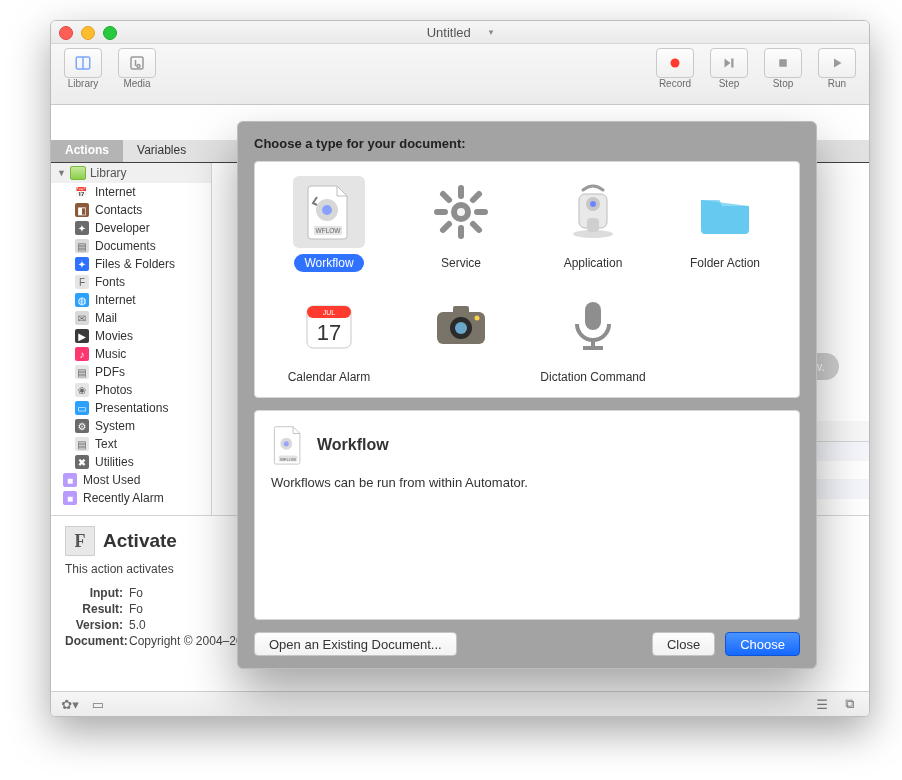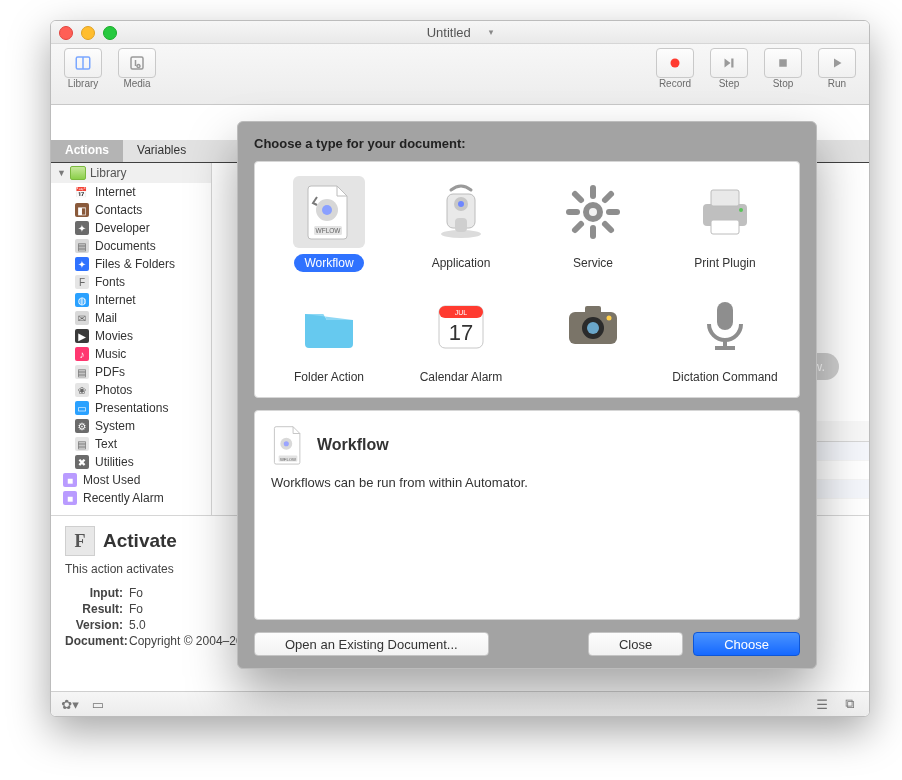--- a/index.html
+++ b/index.html
@@ -60,21 +60,21 @@
   .type .iconbox{width:72px;height:72px;display:flex;align-items:center;justify-content:center;border-radius:6px;}
   .type.selected .iconbox{background:#e4e4e4;}
   .type .label{padding:2px 10px;border-radius:10px;line-height:1.2;}
   .type.selected .label{background:#2f72ff;color:#fff;}
   .descbox{margin-top:12px;flex:1;border:1px solid #d6d6d6;border-radius:4px;background:#fff;padding:14px 16px;color:#333;}
   .descbox .hdr{display:flex;align-items:center;gap:12px;margin-bottom:10px;}
   .descbox .hdr .sm-icon{width:34px;height:40px;}
   .descbox h4{margin:0;font-size:16px;font-weight:700;}
   .descbox p{margin:0;font-size:13px;}
   .sheet-buttons{display:flex;align-items:center;margin-top:12px;}
-  .btn{height:24px;border:1px solid #c4c4c4;border-radius:4px;background:linear-gradient(#fdfdfd,#f2f2f2);padding:0 30px;font-size:13px;color:#333;cursor:pointer;}
+  .btn{height:24px;border:1px solid #c4c4c4;border-radius:4px;background:linear-gradient(#fdfdfd,#f2f2f2);padding:0 14px;font-size:13px;color:#333;cursor:pointer;}
   .btn.primary{background:linear-gradient(#4a94ff,#1568ff);border-color:#0e56d6;color:#fff;}
   .spacer{flex:1;}
   .gap{width:10px;}
 
   
   svg{display:block;}
 </style>
 </head>
 <body>
 <div class="stage">
@@ -294,33 +294,20 @@
                 <path d="M20 25 l-4 -2 4 -6" stroke="#7a7a7a" fill="none" stroke-width="2"></path>
                 <rect x="17" y="46" width="28" height="9" rx="1.5" fill="#e4e4e4"></rect>
                 <text x="31" y="53" font-size="6.5" text-anchor="middle" fill="#666" font-family="Arial">WFLOW</text>
               </svg>
             </div>
             <span class="label">Workflow</span>
           </div>
           <div class="type">
             <div class="iconbox">
               <svg viewBox="0 0 64 64" style="width: 64px; height: 64px;">
-                <ellipse cx="32" cy="54" rx="20" ry="4" fill="#dcdcdc"></ellipse>
-                <rect x="18" y="14" width="28" height="34" rx="6" fill="#e9e9e9" stroke="#bcbcbc"></rect>
-                <circle cx="32" cy="24" r="7" fill="#c7c7c7"></circle>
-                <circle cx="32" cy="24" r="3" fill="#6d86ff"></circle>
-                <rect x="26" y="38" width="12" height="14" rx="4" fill="#cfcfcf"></rect>
-                <path d="M22 10 q10 -8 20 0" stroke="#9a9a9a" fill="none" stroke-width="3" stroke-linecap="round"></path>
-              </svg>
-            </div>
-            <span class="label">Application</span>
-          </div>
-          <div class="type">
-            <div class="iconbox">
-              <svg viewBox="0 0 64 64" style="width: 64px; height: 64px;">
                 <g fill="#8e8e8e">
                   <circle cx="32" cy="32" r="10"></circle>
                   <circle cx="32" cy="32" r="4" fill="#f3f3f3"></circle>
                 </g>
                 <g stroke="#8e8e8e" stroke-width="6" stroke-linecap="round">
                   <line x1="32" y1="8" x2="32" y2="16"></line>
                   <line x1="32" y1="48" x2="32" y2="56"></line>
                   <line x1="8" y1="32" x2="16" y2="32"></line>
                   <line x1="48" y1="32" x2="56" y2="32"></line>
                   <line x1="14" y1="14" x2="20" y2="20"></line>
@@ -328,27 +315,29 @@
                   <line x1="50" y1="14" x2="44" y2="20"></line>
                   <line x1="20" y1="44" x2="14" y2="50"></line>
                 </g>
               </svg>
             </div>
             <span class="label">Service</span>
           </div>
           <div class="type">
             <div class="iconbox">
               <svg viewBox="0 0 64 64" style="width: 64px; height: 64px;">
-                <rect x="10" y="24" width="44" height="22" rx="4" fill="#bfbfbf"></rect>
-                <rect x="18" y="10" width="28" height="16" rx="2" fill="#e9e9e9" stroke="#bcbcbc"></rect>
-                <rect x="18" y="40" width="28" height="14" rx="2" fill="#fff" stroke="#bcbcbc"></rect>
-                <circle cx="48" cy="30" r="2" fill="#5ac35a"></circle>
-              </svg>
-            </div>
-            <span class="label">Print Plugin</span>
+                <ellipse cx="32" cy="54" rx="20" ry="4" fill="#dcdcdc"></ellipse>
+                <rect x="18" y="14" width="28" height="34" rx="6" fill="#e9e9e9" stroke="#bcbcbc"></rect>
+                <circle cx="32" cy="24" r="7" fill="#c7c7c7"></circle>
+                <circle cx="32" cy="24" r="3" fill="#6d86ff"></circle>
+                <rect x="26" y="38" width="12" height="14" rx="4" fill="#cfcfcf"></rect>
+                <path d="M22 10 q10 -8 20 0" stroke="#9a9a9a" fill="none" stroke-width="3" stroke-linecap="round"></path>
+              </svg>
+            </div>
+            <span class="label">Application</span>
           </div>
           <div class="type">
             <div class="iconbox">
               <svg viewBox="0 0 64 64" style="width: 64px; height: 64px;">
                 <path d="M8 20 h18 l4 6 h26 v24 a4 4 0 0 1 -4 4 H12 a4 4 0 0 1 -4 -4z" fill="#66c9ef"></path>
                 <path d="M8 20 h18 l4 6 h26" fill="#8ed8f5"></path>
               </svg>
             </div>
             <span class="label">Folder Action</span>
           </div>

